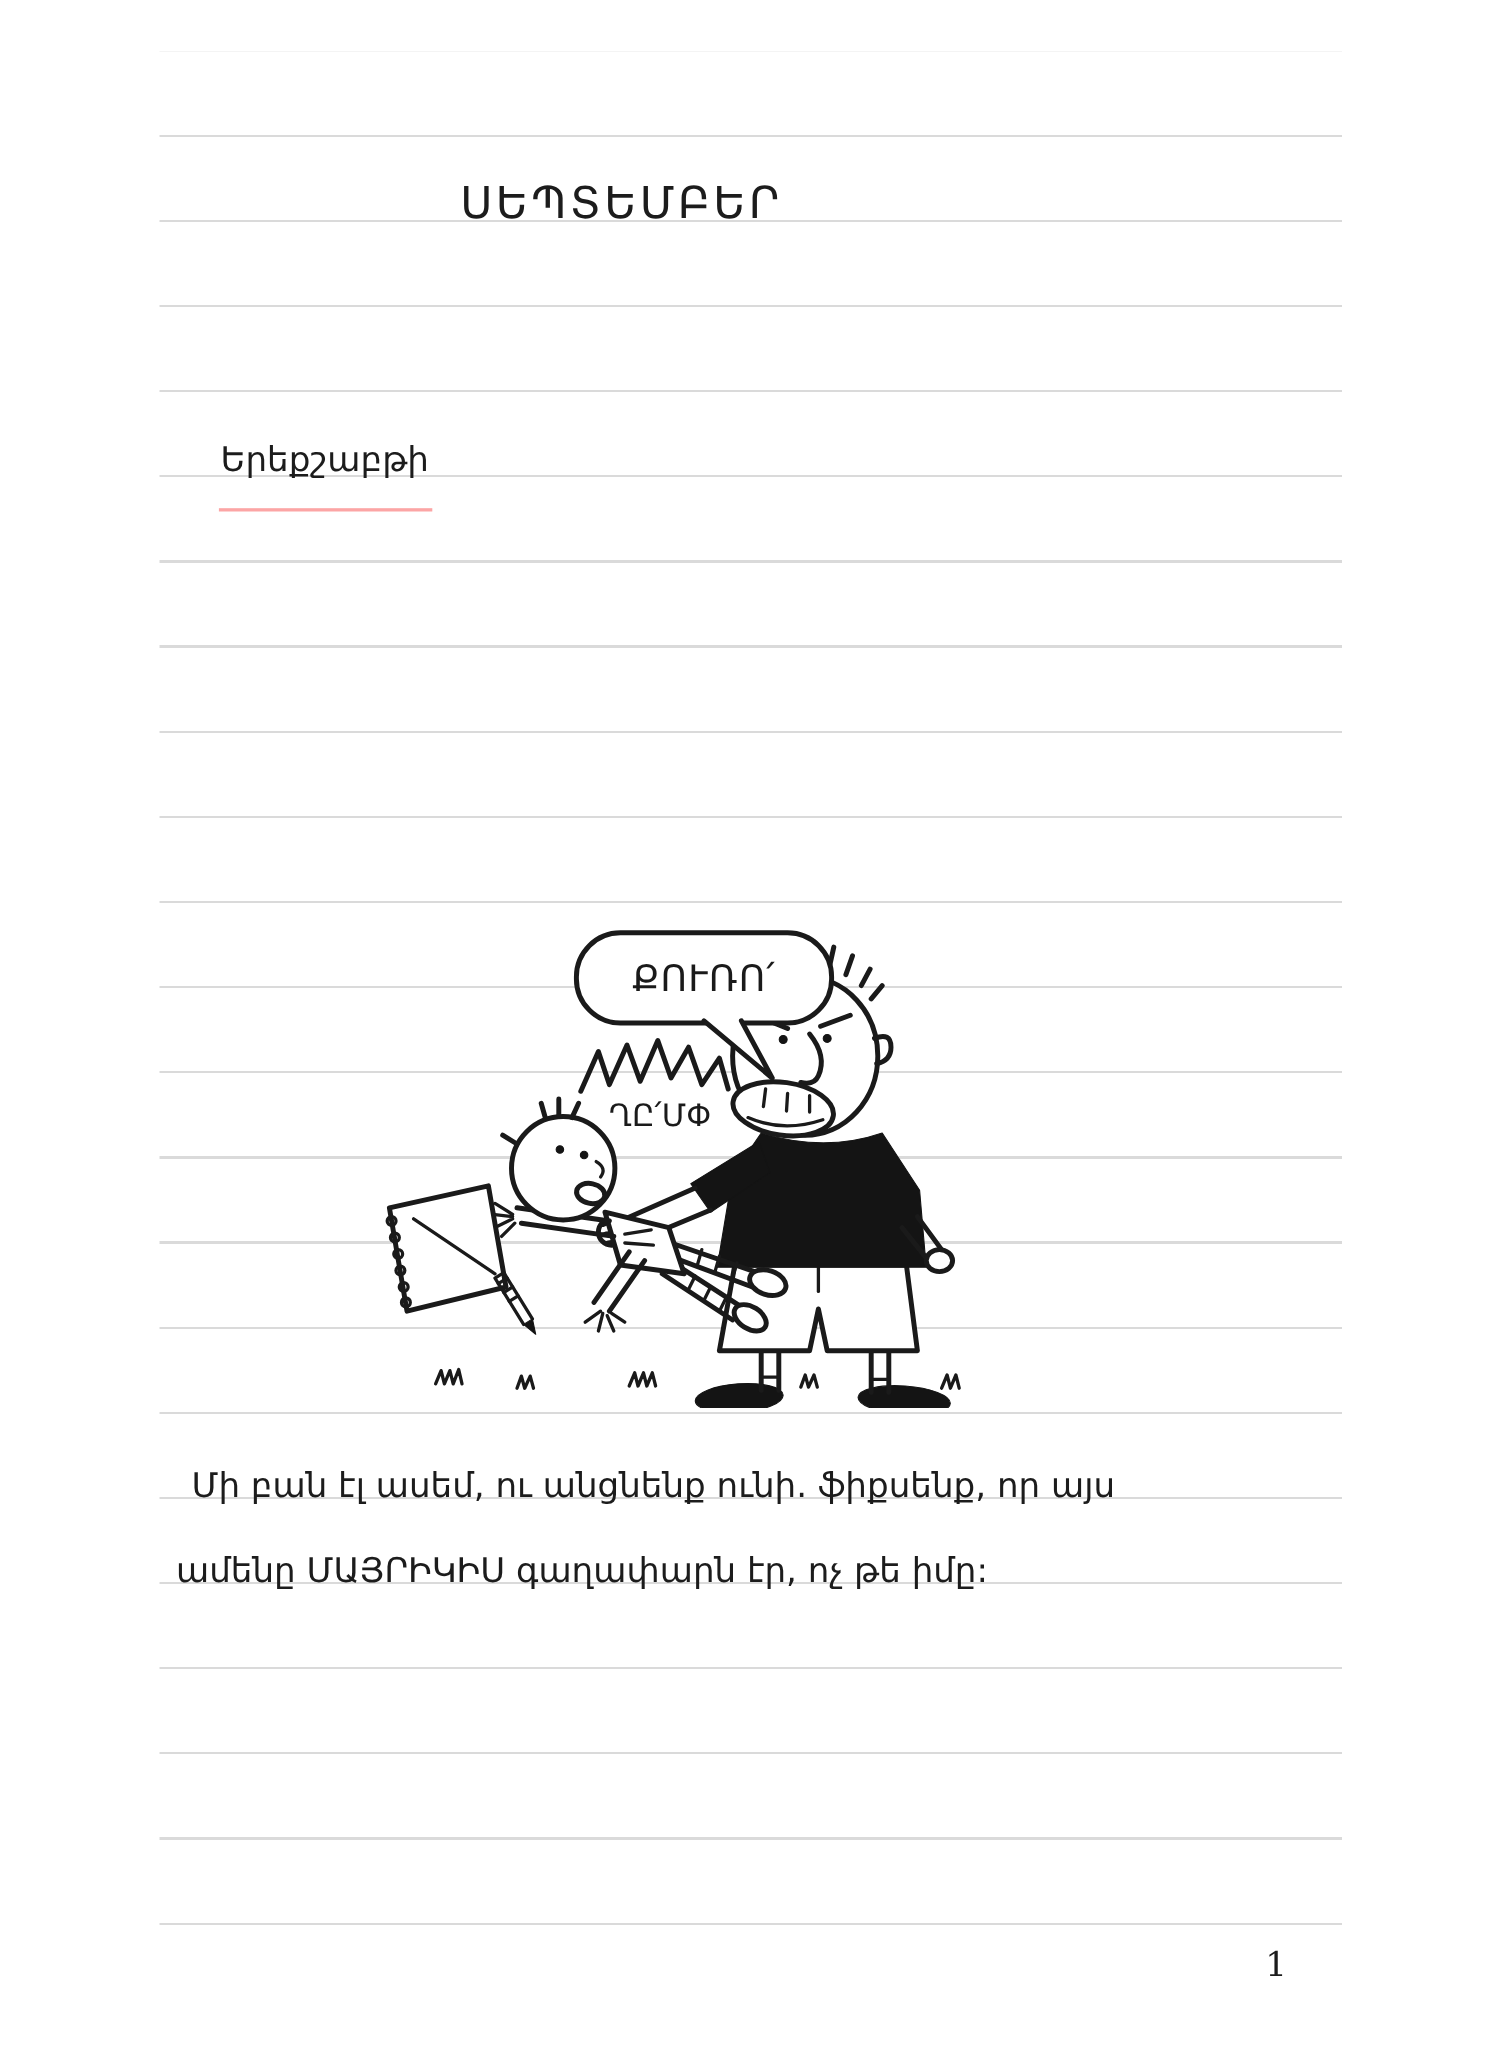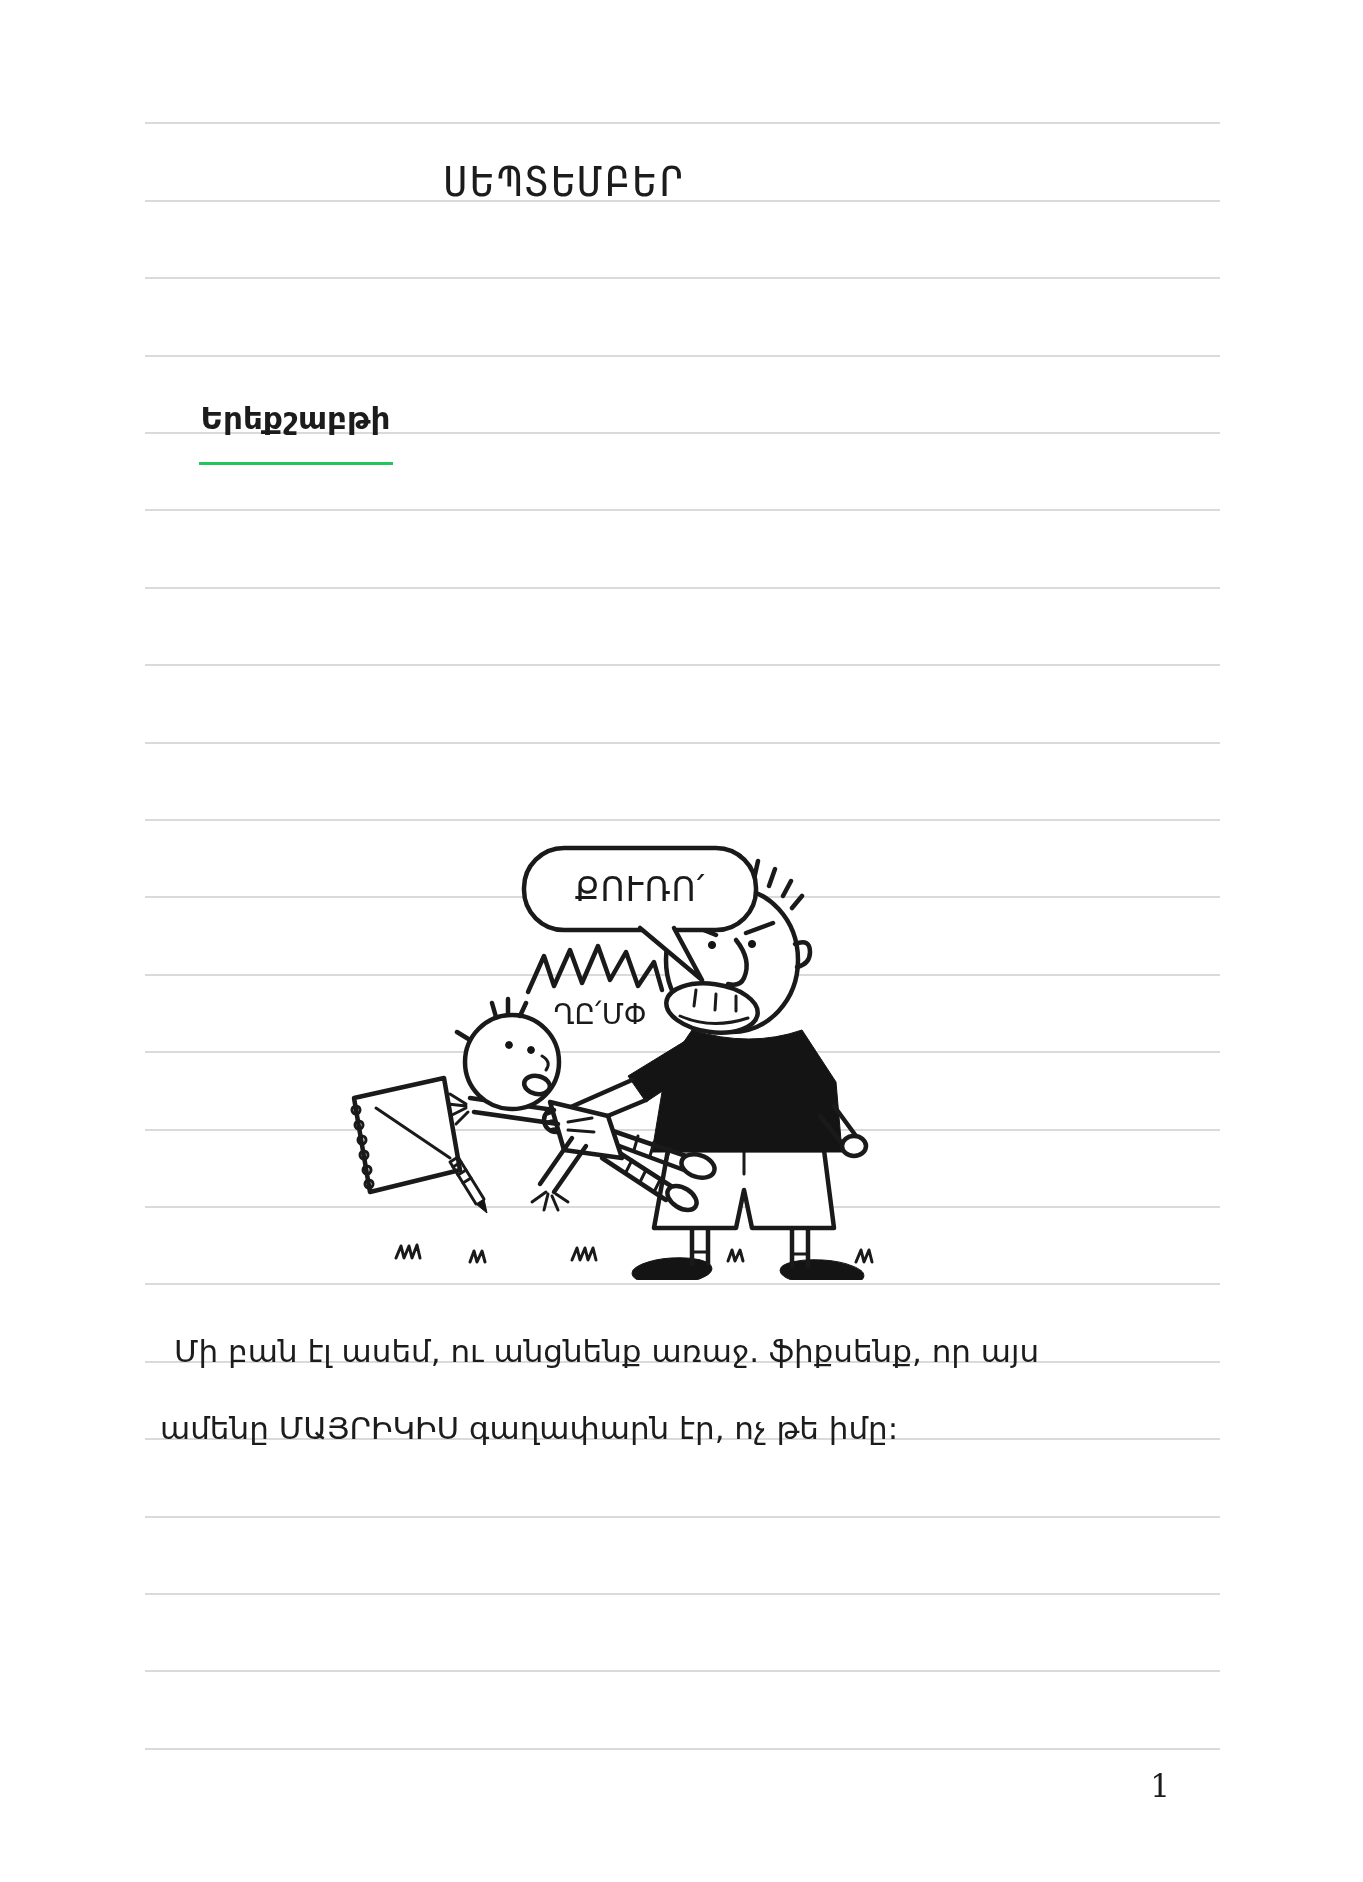--- a/index.html
+++ b/index.html
@@ -19,31 +19,29 @@
       transparent 0px, transparent 75.4px,
       #dadada 75.4px, #dadada 77.4px);
     pointer-events:none;
   }
   .month-title{
     position:absolute;left:145px;top:147px;width:840px;
     text-align:center;
     font-size:40px;line-height:77.4px;
     letter-spacing:3px;
     white-space:pre;
-    font-family:Liberation Mono, monospace;
   }
   .day-heading{
     position:absolute;left:160px;top:303px;
     font-size:31px;line-height:77.4px;white-space:pre;
   }
   .day-heading span{
     display:inline-block;
-    border-bottom:3px solid #22c55e;
+    border-bottom:3px solid #fca5a5;
     padding:0 3px 4px 1px;
-    font-weight:bold;
   }
   .para{
     position:absolute;left:160px;width:960px;
     font-size:31px;line-height:77.4px;
     white-space:pre;
     text-indent:14px;
   }
   .para-1{top:383px;}
   .para-2{top:693px;}
   .para-3{top:1313px;}
@@ -178,19 +176,19 @@
     </g>
 
     <g>
       <rect class="wht" x="224" y="8" width="232" height="82" rx="40"></rect>
       <path class="fillw" d="M340,86 L402,140 L374,86 Z"></path>
       <path class="ln" d="M340,88 L402,140 M402,140 L374,88"></path>
       <text class="cartoon-text" x="340" y="61" font-size="33" text-anchor="middle" letter-spacing="1">ՔՈՒՌՈ՛</text>
     </g>
   </svg>
 
-  <div class="para para-3">Մի բան էլ ասեմ, ու անցնենք առաջ. ֆիքսենք, որ այս
+  <div class="para para-3">Մի բան էլ ասեմ, ու անցնենք ունի. ֆիքսենք, որ այս
 ամենը ՄԱՅՐԻԿԻՍ գաղափարն էր, ոչ թե իմը:</div>
 
 
   <div class="page-number">1</div>
 
 </div>
 
 </body></html>

